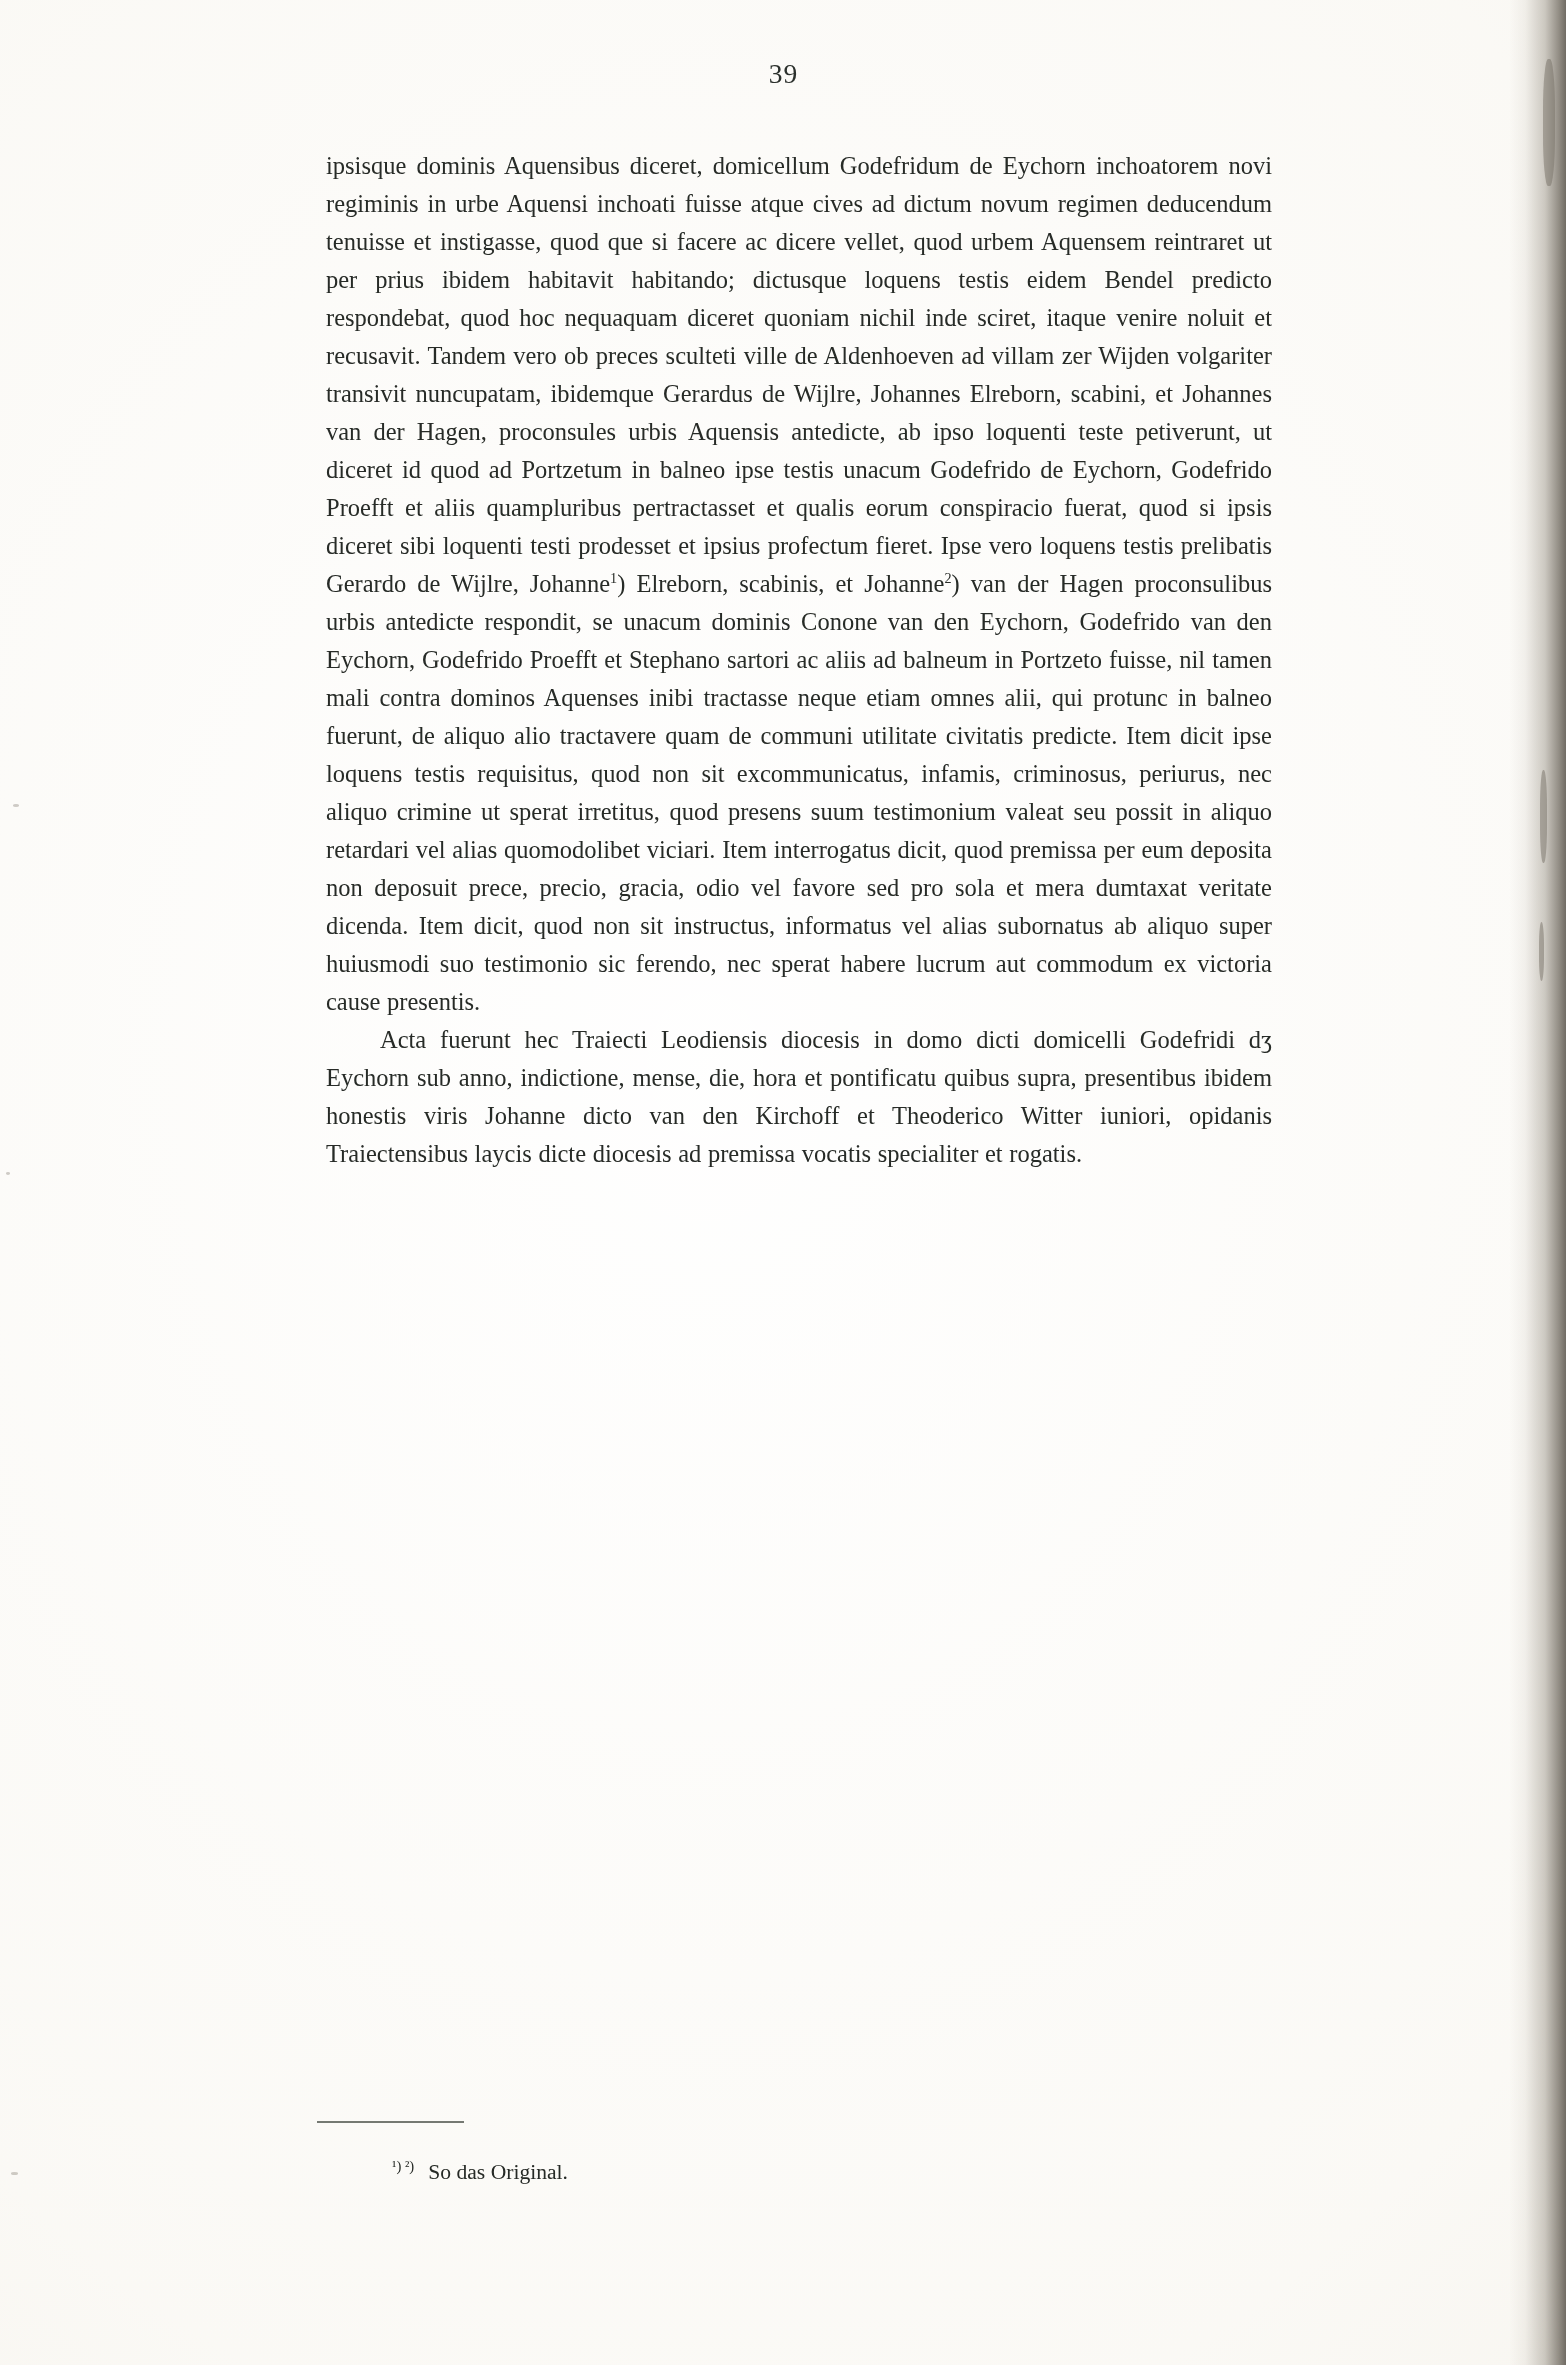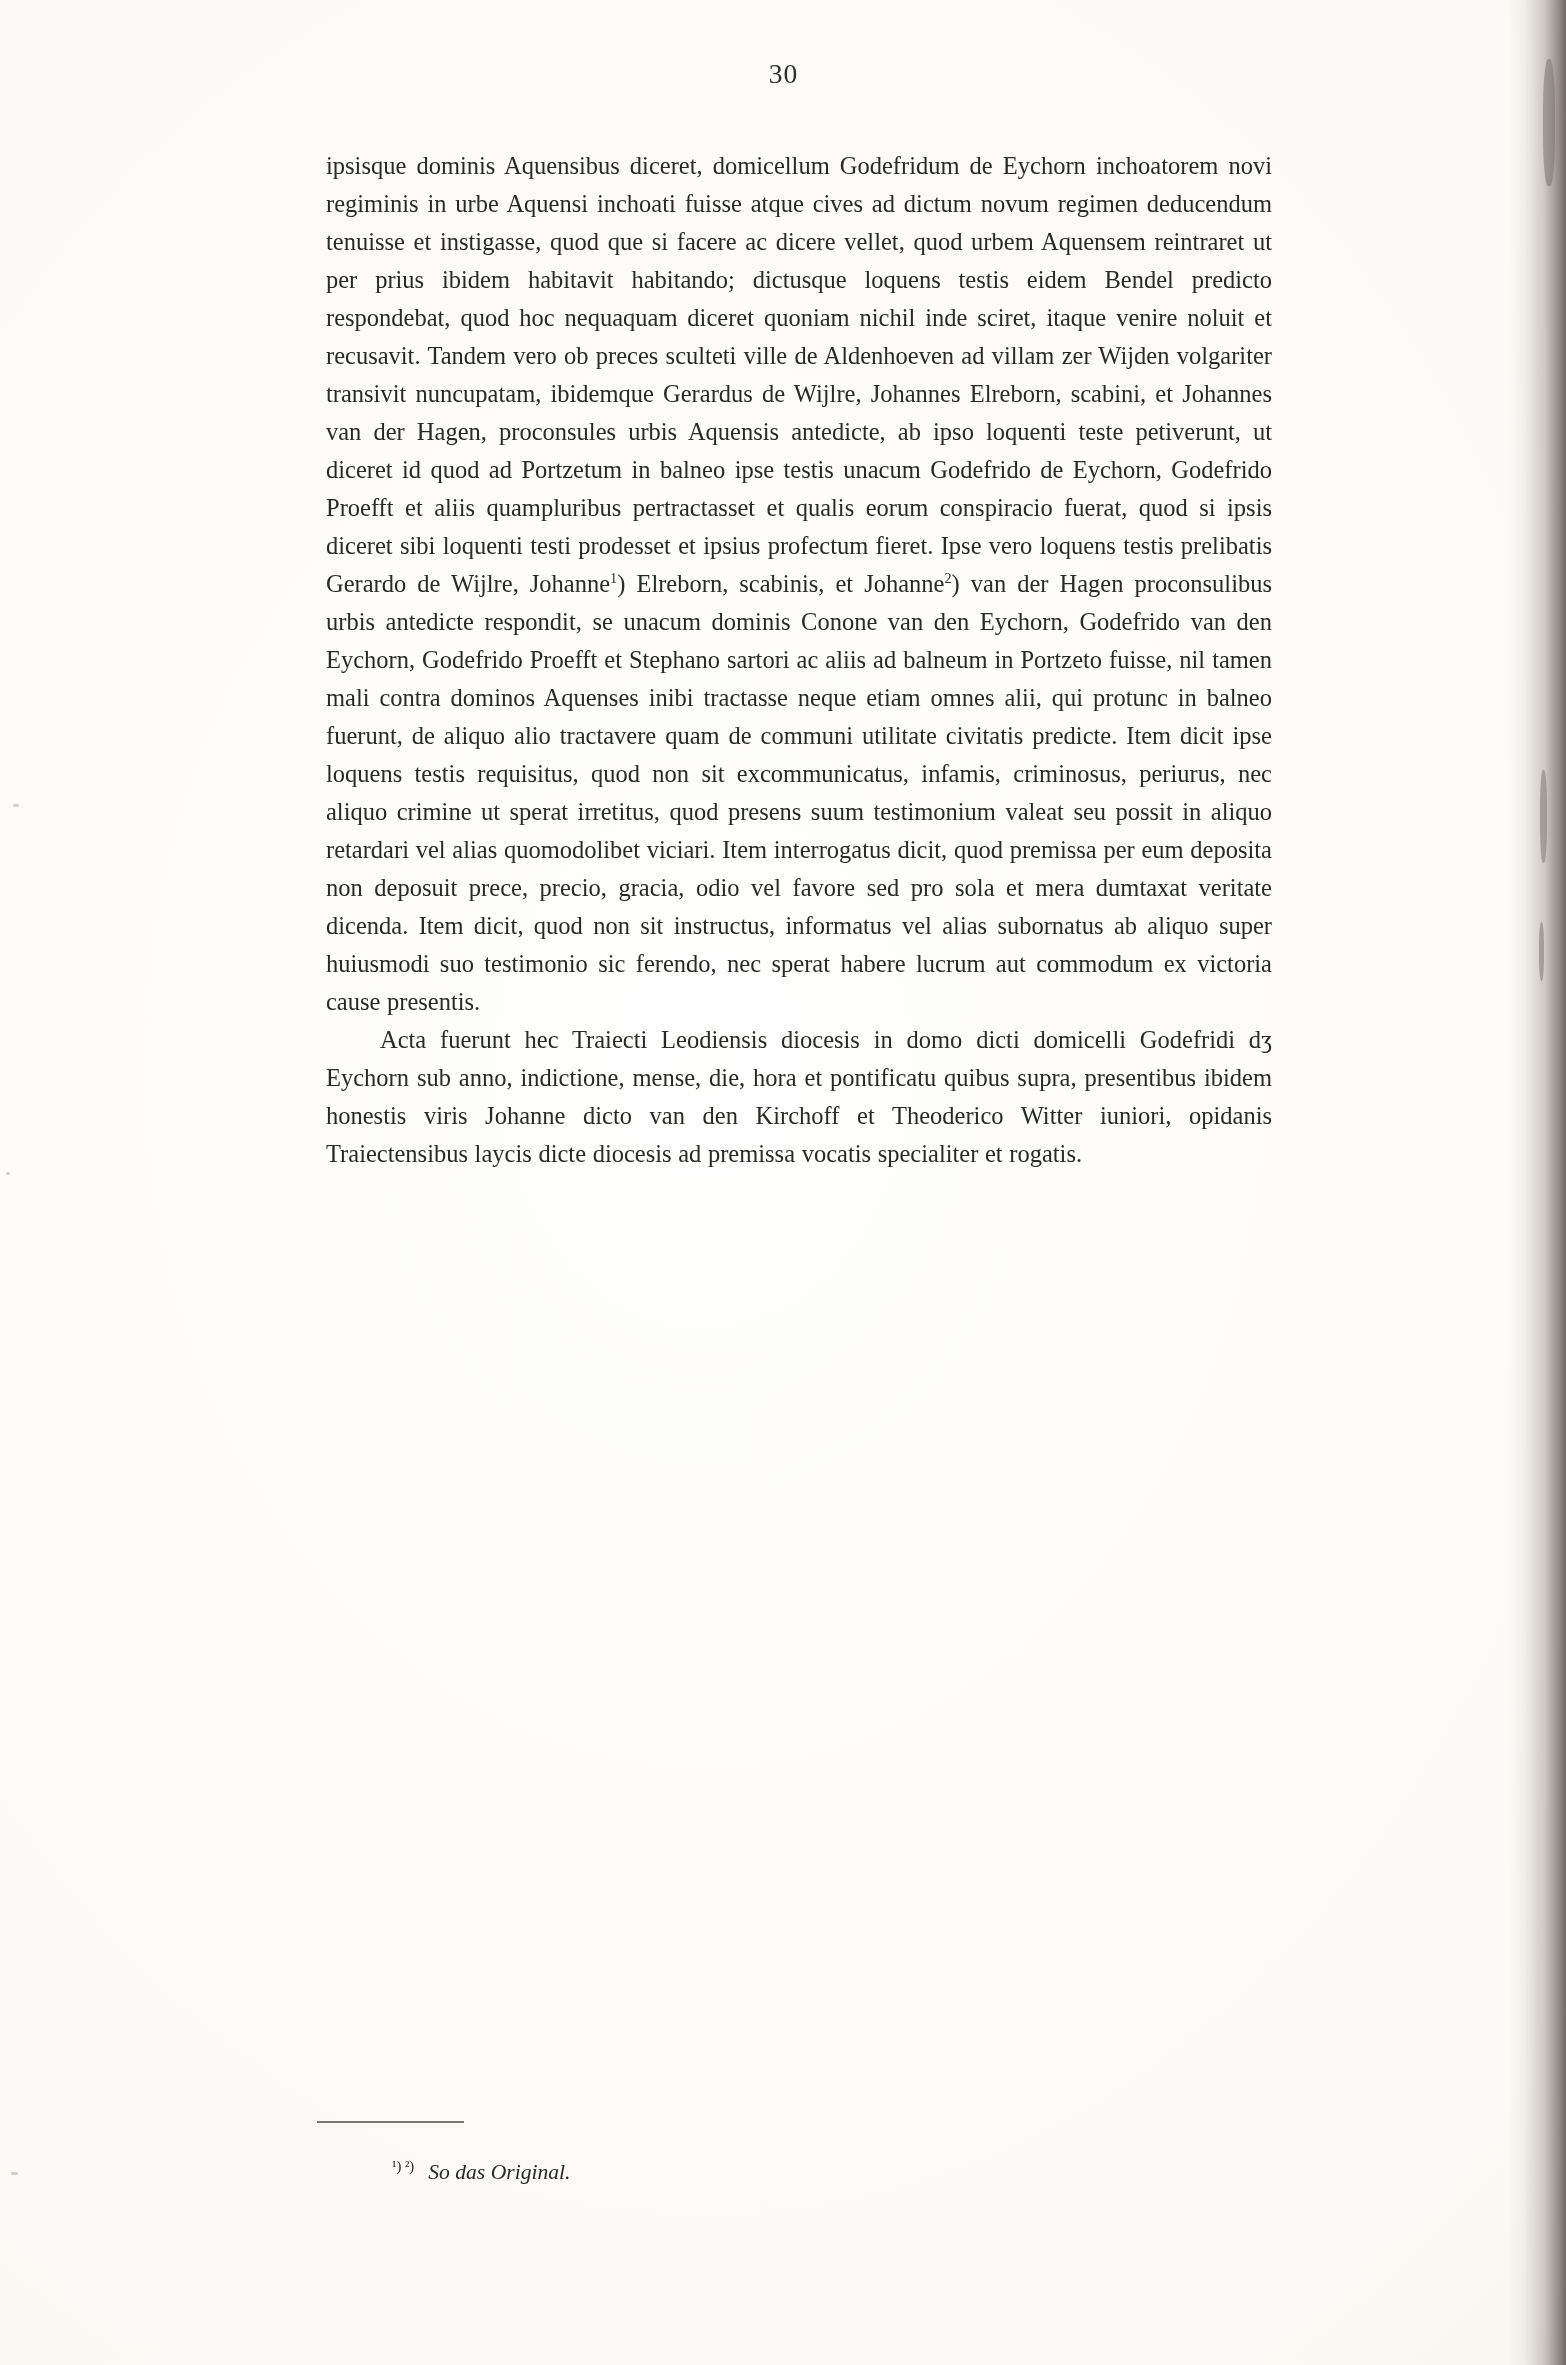--- a/index.html
+++ b/index.html
@@ -117,32 +117,31 @@
     line-height: 29px;
     color: #262a26;
   }
   .footnote .fn-marks {
     font-size: 0.68em;
     vertical-align: super;
     line-height: 0;
     margin-right: 14px;
   }
   .footnote .fn-text {
-    font-style: italic;
     text-align: right;
   }
 </style>
 </head>
 <body>
 
 <div class="page">
 
   <div class="paper-tint"></div>
 
-  <div class="page-number">30</div>
+  <div class="page-number">39</div>
 
   <div class="textblock">
 
     <p class="para"><span>ipsisque dominis Aquensibus diceret, domicellum Godefridum de Eychorn inchoatorem novi regiminis in urbe Aquensi inchoati fuisse atque cives ad dictum novum regimen deducendum tenuisse et instigasse, quod que si facere ac dicere vellet, quod urbem Aquensem reintraret ut per prius ibidem habitavit habitando; dictusque loquens testis eidem Bendel predicto respondebat, quod hoc nequaquam diceret quoniam nichil inde sciret, itaque venire noluit et recusavit. Tandem vero ob preces sculteti ville de Aldenhoeven ad villam zer Wijden volgariter transivit nuncupatam, ibidemque Gerardus de Wijlre, Johannes Elreborn, scabini, et Johannes van der Hagen, proconsules urbis Aquensis antedicte, ab ipso loquenti teste petiverunt, ut diceret id quod ad Portzetum in balneo ipse testis unacum Godefrido de Eychorn, Godefrido Proefft et aliis quampluribus pertractasset et qualis eorum conspiracio fuerat, quod si ipsis diceret sibi loquenti testi prodesset et ipsius profectum fieret. Ipse vero loquens testis prelibatis Gerardo de Wijlre, Johanne</span><sup class="fnref">1</sup><span>) Elreborn, scabinis, et Johanne</span><sup class="fnref">2</sup><span>) van der Hagen proconsulibus urbis antedicte respondit, se unacum dominis Conone van den Eychorn, Godefrido van den Eychorn, Godefrido Proefft et Stephano sartori ac aliis ad balneum in Portzeto fuisse, nil tamen mali contra dominos Aquenses inibi tractasse neque etiam omnes alii, qui protunc in balneo fuerunt, de aliquo alio tractavere quam de communi utilitate civitatis predicte. Item dicit ipse loquens testis requisitus, quod non sit excommunicatus, infamis, criminosus, periurus, nec aliquo crimine ut sperat irretitus, quod presens suum testimonium valeat seu possit in aliquo retardari vel alias quomodolibet viciari. Item interrogatus dicit, quod premissa per eum deposita non deposuit prece, precio, gracia, odio vel favore sed pro sola et mera dumtaxat veritate dicenda. Item dicit, quod non sit instructus, informatus vel alias subornatus ab aliquo super huiusmodi suo testimonio sic ferendo, nec sperat habere lucrum aut commodum ex victoria cause presentis.</span></p>
 
     <p class="para indent">Acta fuerunt hec Traiecti Leodiensis diocesis in domo dicti domicelli Godefridi dʒ Eychorn sub anno, indictione, mense, die, hora et pontificatu quibus supra, presentibus ibidem honestis viris Johanne dicto van den Kirchoff et Theoderico Witter iuniori, opidanis Traiectensibus laycis dicte diocesis ad premissa vocatis specialiter et rogatis.</p>
 
 
   </div>
 

